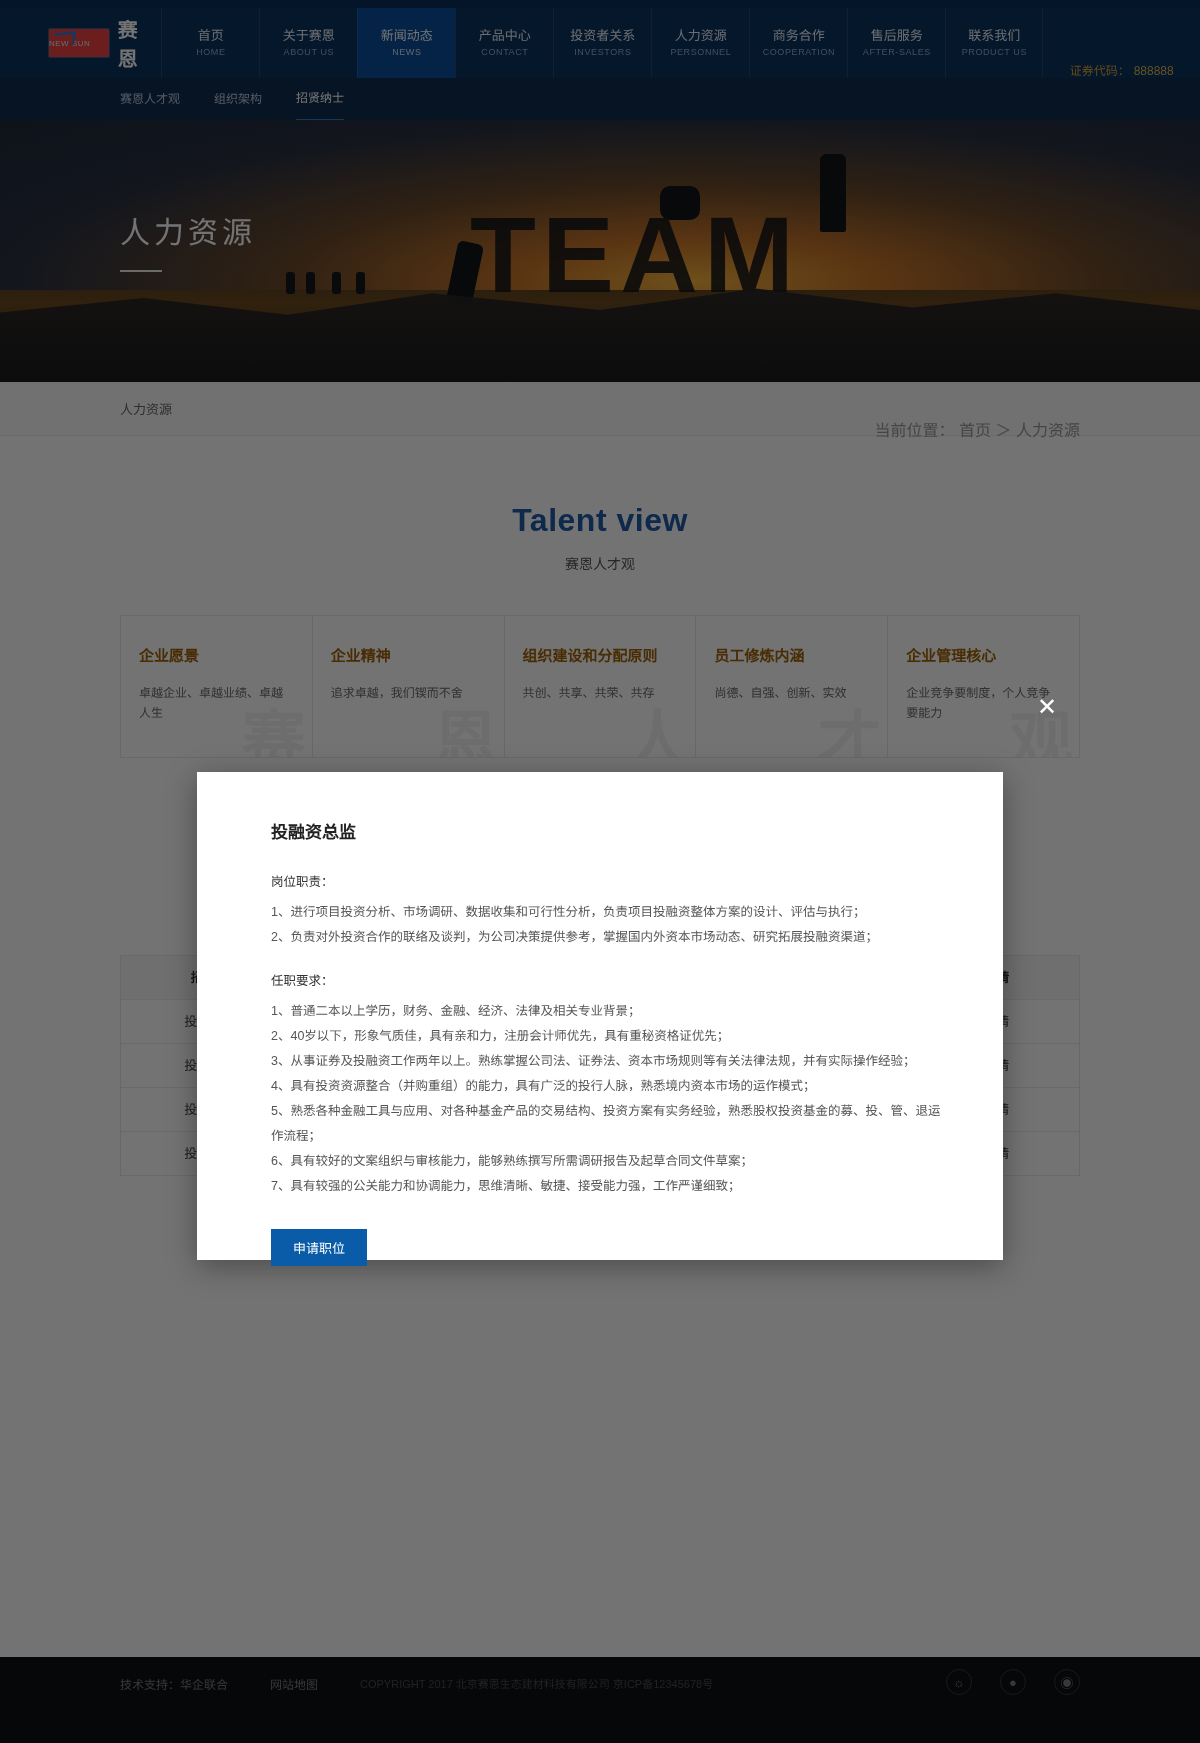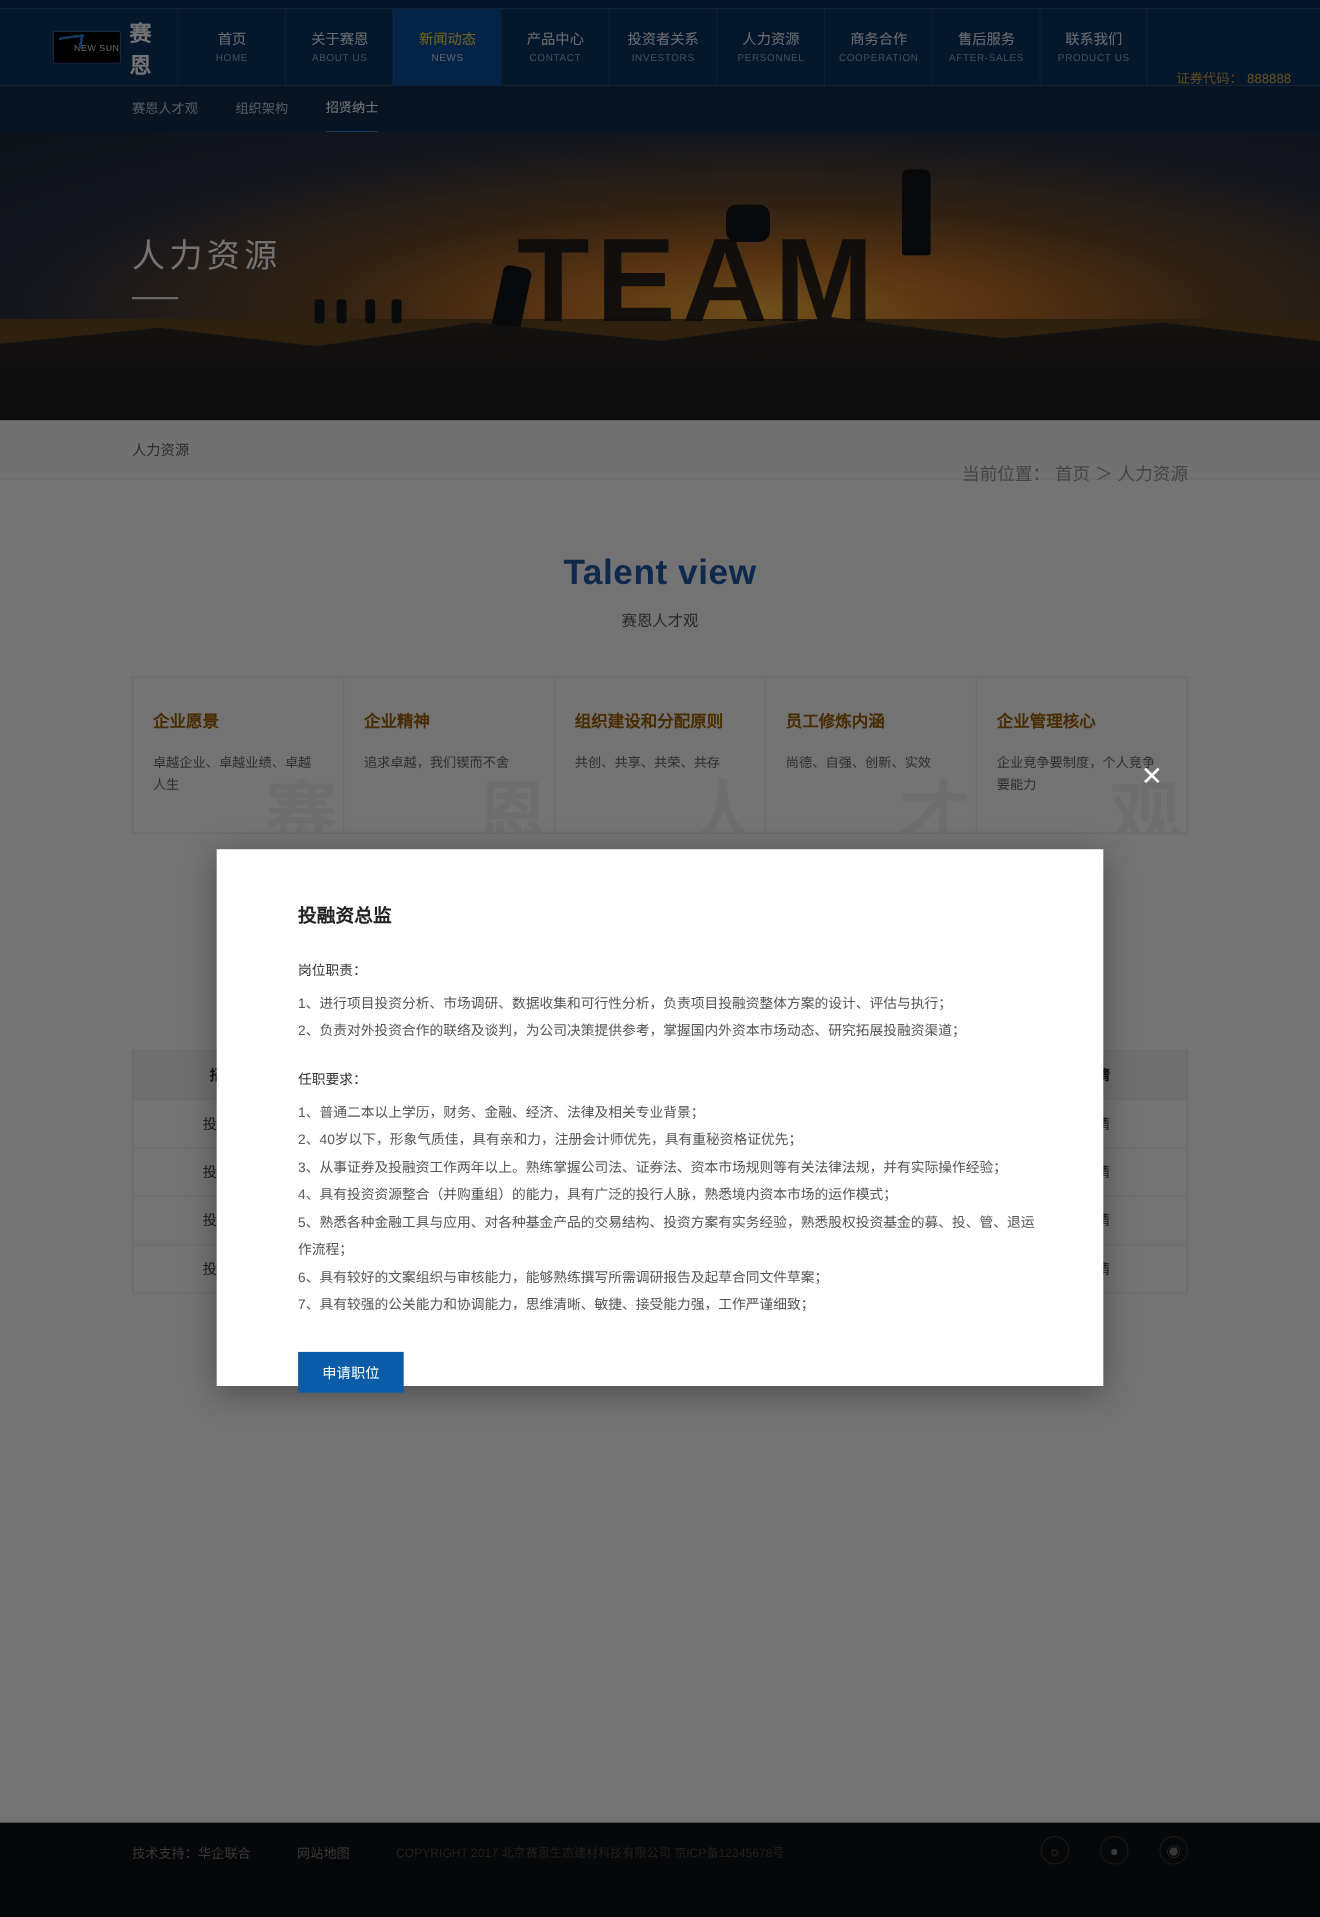--- a/index.html
+++ b/index.html
@@ -19,43 +19,43 @@
   .header {
     display: flex; align-items: stretch;
     height: 70px; background: #0d3360; color: #fff;
   }
   .logo-wrap {
     width: 200px; display: flex; align-items: center; gap: 8px;
     padding-left: 48px;
   }
   .logo-mark {
     width: 62px; height: 30px; position: relative;
-    background: #000000; border: 1px solid #2a5d96; border-radius: 2px;
-    display: flex; align-items: center; justify-content: flex-end;
+    background: #ef4444; border: 1px solid #2a5d96; border-radius: 2px;
+    display: flex; align-items: center; justify-content: flex-start;
     font-size: 8px; letter-spacing: .5px; color: #dbe8f6;
   }
   .logo-mark .swoosh {
     position: absolute; left: 4px; top: 3px; width: 22px; height: 14px;
     border-top: 3px solid #2f7fd0; border-right: 3px solid #2f7fd0;
     transform: skewX(-18deg) rotate(-8deg); border-radius: 2px;
   }
   .logo-cn { font-size: 20px; font-weight: bold; letter-spacing: 2px; color:#fff; }
 
   .nav { display: flex; align-items: stretch; flex: 1; }
   .nav-item {
     width: 98px; display: flex; flex-direction: column;
     align-items: center; justify-content: center;
     border-left: 1px solid rgba(255,255,255,.10);
     cursor: pointer;
   }
   .nav-item:last-child { border-right: 1px solid rgba(255,255,255,.10); }
   .nav-item .cn { font-size: 13px; color: #eaf2fb; line-height: 18px; }
   .nav-item .en { font-size: 9px; color: #8fb0d4; line-height: 14px; letter-spacing: .6px; }
   .nav-item.active { background: #0a4f9c; }
-  .nav-item.active .cn { color: #fde047; }
+  .nav-item.active .cn { color: #ffffff; }
   .nav-item.active .en { color: #cfe1f5; }
 
   .stockcode {
     width: 210px; display: flex; align-items: flex-end; justify-content: center;
     font-size: 12px; color: #d8a33a;
   }
   .stockcode .num { color: #e0b44c; margin-left: 4px; }
 
   
   .subnav {

